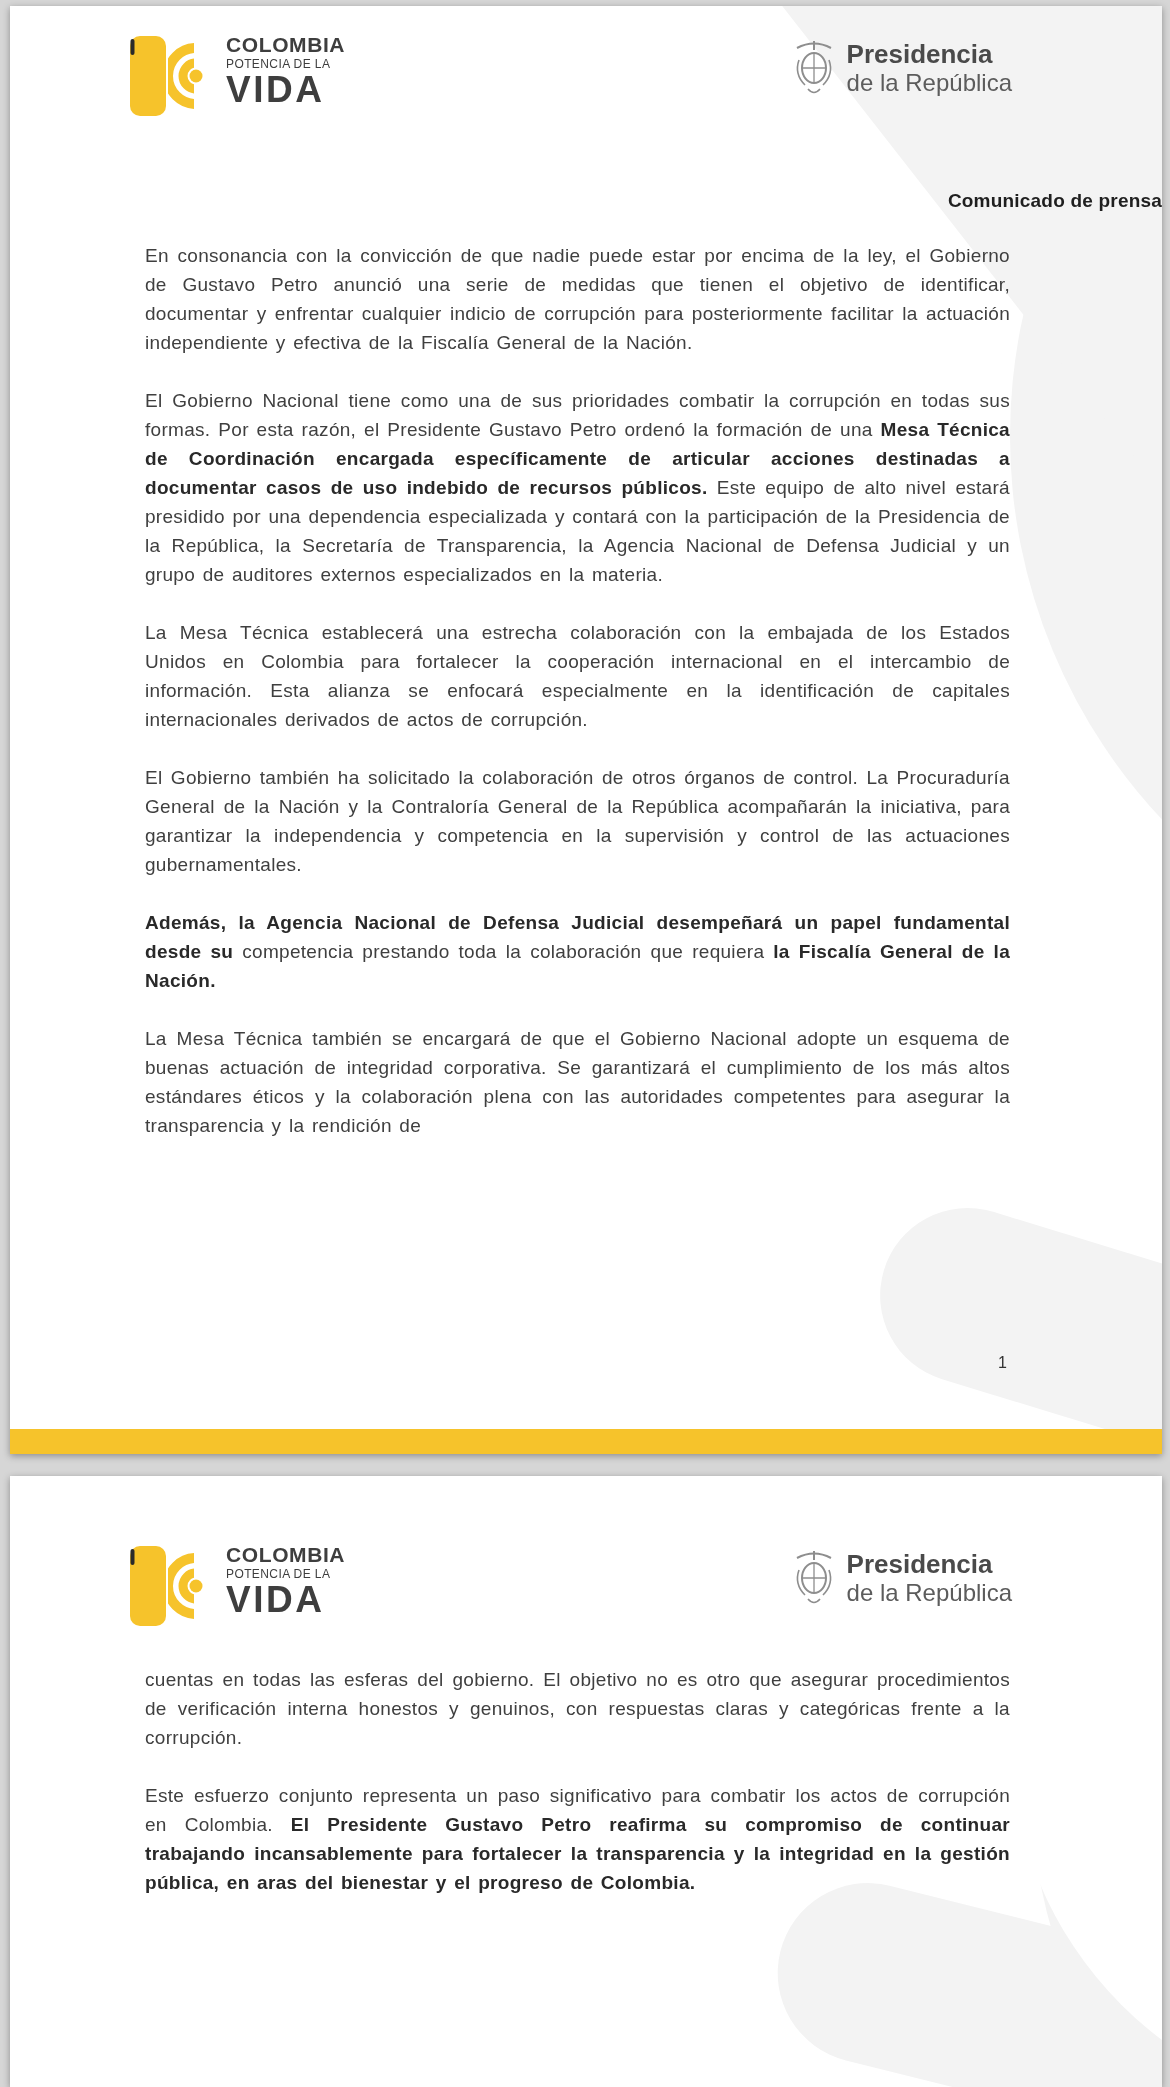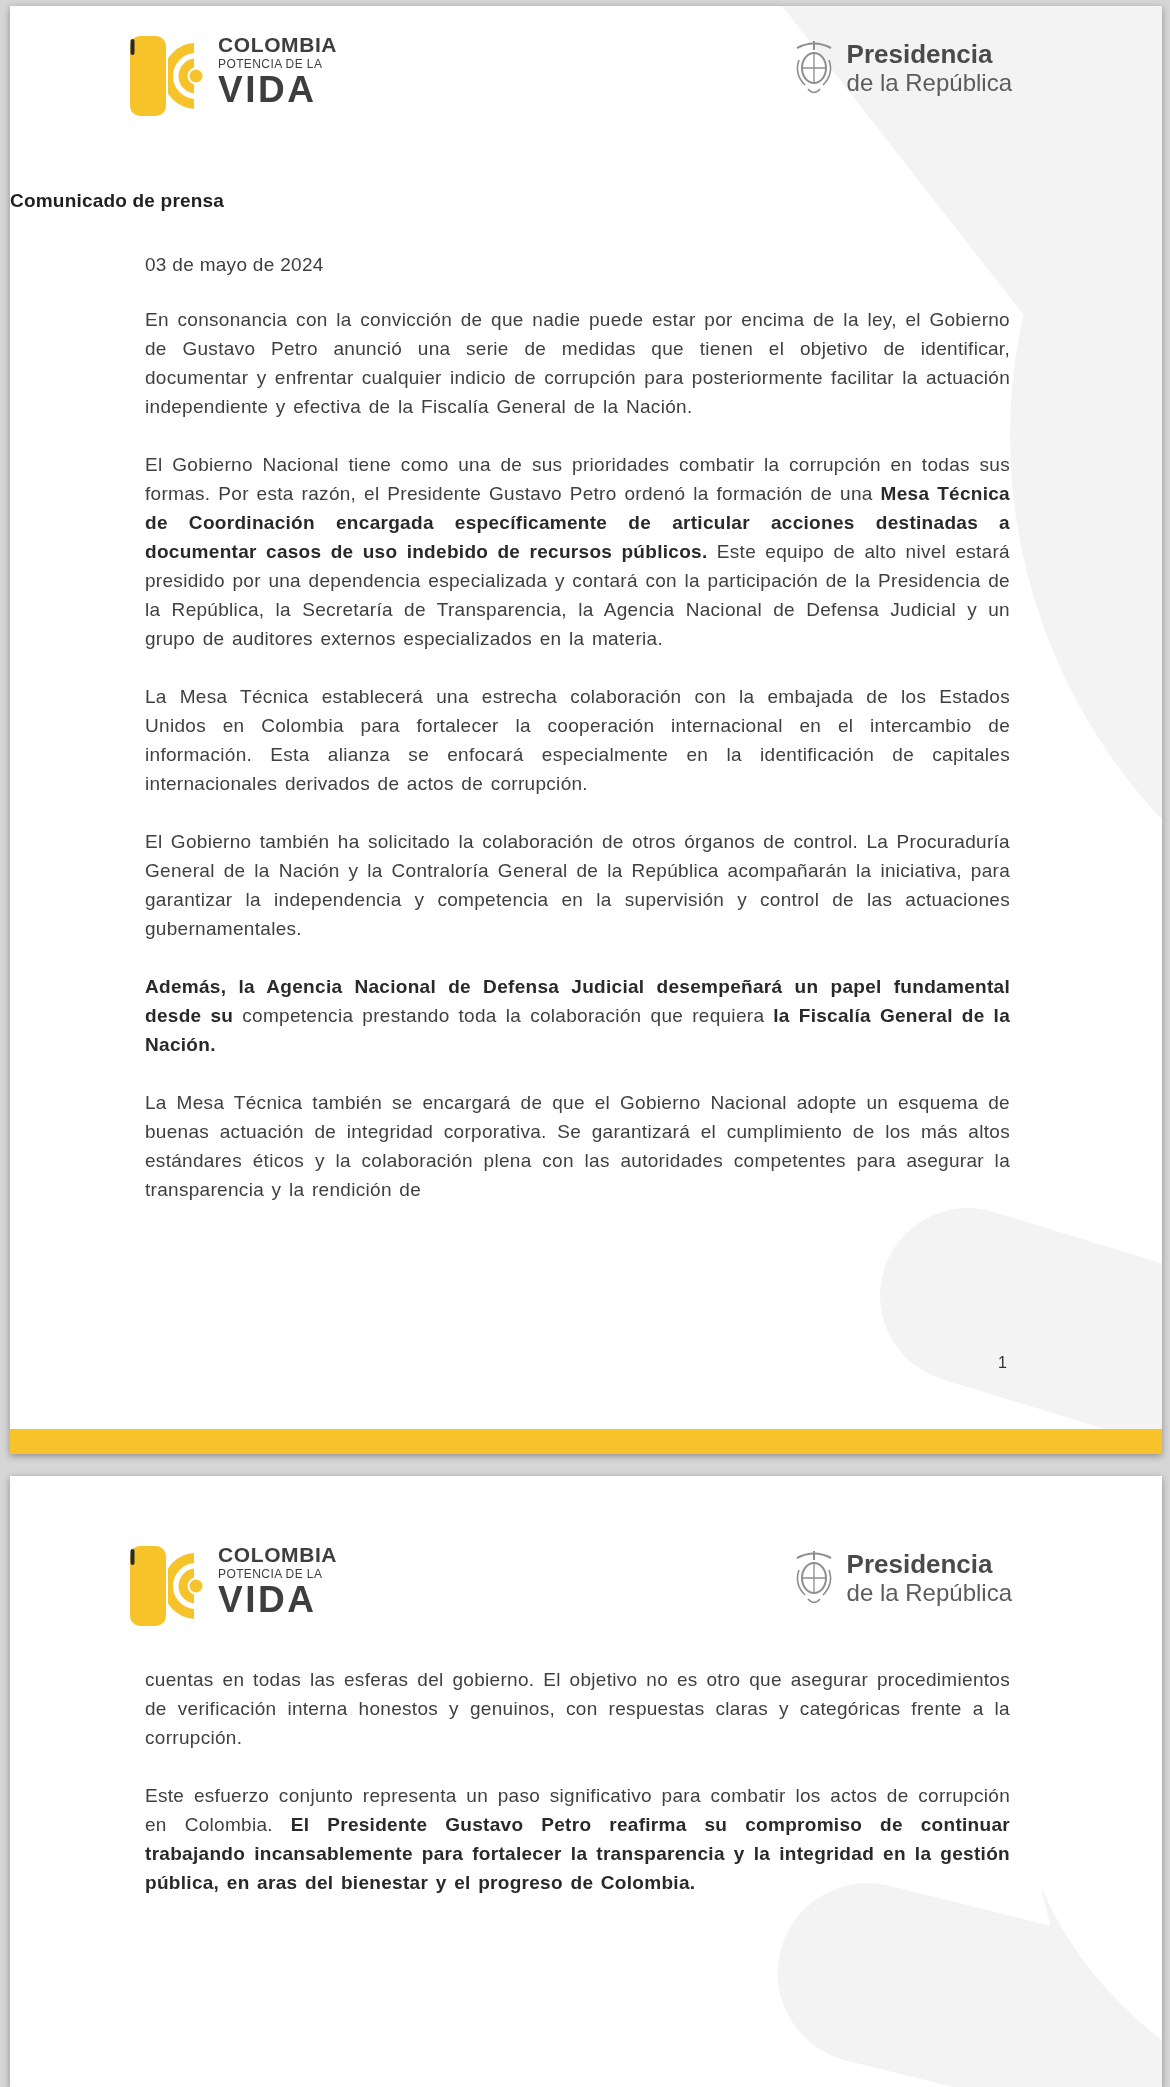--- a/index.html
+++ b/index.html
@@ -36,33 +36,33 @@
   .header-row {
     display: flex;
     justify-content: space-between;
     align-items: flex-start;
     padding: 24px 150px 0 118px;
     height: 96px;
     box-sizing: content-box;
   }
   .page-2 .header-row { padding-top: 64px; }
   .logo-left { display: flex; align-items: flex-start; }
-  .logo-text { margin-left: 6px; padding-top: 4px; }
+  .logo-text { margin-left: 14px; padding-top: 4px; }
   .col-line1 { font-size: 21px; font-weight: bold; color: #3E3E3E; letter-spacing: 0.6px; line-height: 1.05; }
   .col-line2 { font-size: 12px; color: #3E3E3E; letter-spacing: 0.4px; margin-top: 2px; line-height: 1.0; }
   .col-line3 { font-size: 37px; font-weight: bold; color: #3E3E3E; letter-spacing: 2.5px; line-height: 1.0; margin-top: 1px; }
   .logo-right { display: flex; align-items: center; margin-top: 8px; }
   .pres-text { margin-left: 10px; }
   .pres-line1 { font-size: 26px; font-weight: bold; color: #4A4A4A; line-height: 1.05; }
   .pres-line2 { font-size: 24px; color: #5C5C5C; line-height: 1.05; margin-top: 1px; }
 
   
   .doc-title {
     margin-top: 64px;
-    text-align: left;
+    text-align: right;
     font-size: 19px;
     font-weight: bold;
     color: #1F1F1F;
     letter-spacing: 0.2px;
   }
   .body-text { padding: 0 152px 0 135px; }
   .doc-date {
     margin-top: 42px;
     font-size: 19px;
     color: #3F3F3F;
@@ -139,21 +139,20 @@
         <div class="pres-text">
           <div class="pres-line1">Presidencia</div>
           <div class="pres-line2">de la República</div>
         </div>
       </div>
     </div>
 
     <div class="doc-title">Comunicado de prensa</div>
 
     <div class="body-text">
-      <div class="doc-date">03 de mayo de 2024</div>
       <div>
           <p class="para"><span>En consonancia con la convicción de que nadie puede estar por encima de la ley, el Gobierno de Gustavo Petro anunció una serie de medidas que tienen el objetivo de identificar, documentar y enfrentar cualquier indicio de corrupción para posteriormente facilitar la actuación independiente y efectiva de la Fiscalía General de la Nación.</span></p>
           <p class="para"><span>El Gobierno Nacional tiene como una de sus prioridades combatir la corrupción en todas sus formas. Por esta razón, el Presidente Gustavo Petro ordenó la formación de una </span><span class="b">Mesa Técnica de Coordinación encargada específicamente de articular acciones destinadas a documentar casos de uso indebido de recursos públicos.</span><span> Este equipo de alto nivel estará presidido por una dependencia especializada y contará con la participación de la Presidencia de la República, la Secretaría de Transparencia, la Agencia Nacional de Defensa Judicial y un grupo de auditores externos especializados en la materia.</span></p>
           <p class="para"><span>La Mesa Técnica establecerá una estrecha colaboración con la embajada de los Estados Unidos en Colombia para fortalecer la cooperación internacional en el intercambio de información. Esta alianza se enfocará especialmente en la identificación de capitales internacionales derivados de actos de corrupción.</span></p>
           <p class="para"><span>El Gobierno también ha solicitado la colaboración de otros órganos de control. La Procuraduría General de la Nación y la Contraloría General de la República acompañarán la iniciativa, para garantizar la independencia y competencia en la supervisión y control de las actuaciones gubernamentales.</span></p>
           <p class="para"><span class="b">Además, la Agencia Nacional de Defensa Judicial desempeñará un papel fundamental desde su </span><span>competencia prestando toda la colaboración que requiera </span><span class="b">la Fiscalía General de la Nación.</span></p>
           <p class="para"><span>La Mesa Técnica también se encargará de que el Gobierno Nacional adopte un esquema de buenas actuación de integridad corporativa. Se garantizará el cumplimiento de los más altos estándares éticos y la colaboración plena con las autoridades competentes para asegurar la transparencia y la rendición de</span></p>
         </div>
     </div>
   </div>

